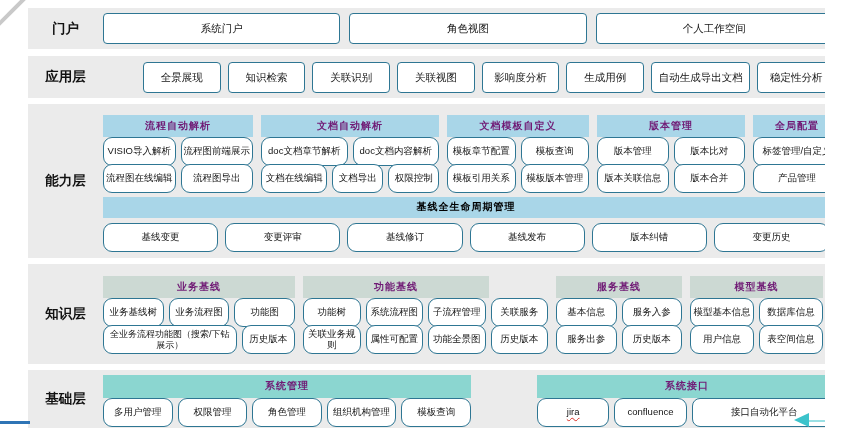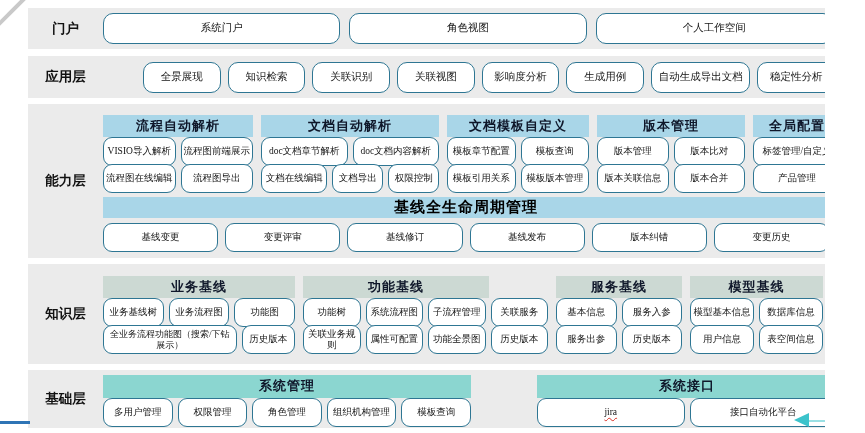--- a/index.html
+++ b/index.html
@@ -1,38 +1,38 @@
 <!DOCTYPE html>
 <html style="--band_bg: #ebebeb; --capability_header_bg: #a9d6e8; --knowledge_header_bg: #ccd9d3; --foundation_header_bg: #8bd6d0; --button_border: #2e7693; --line_blue: #2e74b5; --arrow_teal: #3cc3cb; --corner_gray: #c9c9c9;"><head>
 <meta charset="utf-8">
 <style>
   html,body{margin:0;padding:0;background:#fff;}
   .stage{position:relative;width:825px;height:433px;background:#fff;overflow:hidden;
-         font-family:Liberation Serif, serif;}
+         font-family:Liberation Sans, sans-serif;}
   .band{position:absolute;left:28px;width:827px;background:var(--band_bg,#ebebeb);display:flex;}
   .band-portal{top:8px;height:41px}
   .band-application{top:56px;height:42px}
   .band-capability{top:104px;height:154px}
   .band-knowledge{top:264px;height:100px}
   .band-foundation{top:370px;height:58px}
   .layer-label{width:75px;display:flex;align-items:center;justify-content:center;
                font-weight:bold;font-size:13.5px;color:#111;}
   .layer-content{flex:1;display:flex;flex-direction:column;justify-content:center;padding:4px 14px 4px 0;}
   .btn-row{display:flex;gap:5px;}
   .btn{flex:1;background:#fff;border:1.5px solid var(--button_border,#2e7693);border-radius:9px;
        display:flex;align-items:center;justify-content:center;text-align:center;
        font-size:9.5px;color:#141414;min-height:25px;line-height:1.15;padding:1px 2px;}
-  .big .btn{min-height:27px;font-size:10.5px;border-radius:10px;}
+  .big .btn{min-height:27px;font-size:10.5px;border-radius:4px;}
   .portal-row{gap:9px;padding-right:8px;}
   .app-row{gap:7px;padding-right:6px;padding-left:40px;}
   .app-row .btn:nth-child(7){flex:1.3;}
   .groups{display:flex;gap:8px;}
   .group{display:flex;flex-direction:column;}
-  .group-header{background:var(--capability_header_bg,#a9d6e8);font-weight:bold;font-size:13px;
-                color:#0f172a;height:22px;display:flex;align-items:center;justify-content:center;
+  .group-header{background:var(--capability_header_bg,#a9d6e8);font-weight:bold;font-size:10px;
+                color:#701a75;height:22px;display:flex;align-items:center;justify-content:center;
                 letter-spacing:1px;}
   .know-groups .group-header{background:var(--knowledge_header_bg,#ccd9d3);}
   .base-groups .group-header{background:var(--foundation_header_bg,#8bd6d0);height:23px;}
   .group .btn-row{height:27px;}
   .cap-groups > .group:nth-child(1){width:150px}
   .cap-groups > .group:nth-child(2){width:178px}
   .cap-groups > .group:nth-child(3){width:142px}
   .cap-groups > .group:nth-child(4){width:148px}
   .cap-groups > .group:nth-child(5){flex:1}
   .cap-groups .group:nth-child(2) .btn-row:nth-child(3) .btn:nth-child(1){flex:1.35}
@@ -41,21 +41,21 @@
   .know-groups > .group:nth-child(2){width:245px}
   .know-groups > .group:nth-child(3){width:126px}
   .know-groups > .group:nth-child(4){flex:1;max-width:142px}
   .know-groups .group:nth-child(2) .group-header{width:76%;}
   .know-groups .group:nth-child(1) .btn-row:nth-child(3) .btn:nth-child(1){flex:2.7;font-size:9px;}
   .base-groups > .group:nth-child(1){width:368px}
   .base-groups > .group:nth-child(2){width:300px;margin-left:auto;margin-right:4px;}
   .base-groups .group .btn-row{height:26px;}
   .base-groups .group:nth-child(2) .btn-row .btn:nth-child(3){flex:2.1;border-radius:8px;}
   .baseline-header{margin:6px 12px 0 0;height:21px;background:var(--capability_header_bg,#a9d6e8);
-                   font-weight:bold;font-size:15px;display:flex;align-items:center;
+                   font-weight:bold;font-size:10px;display:flex;align-items:center;
                    justify-content:center;letter-spacing:1px;}
   .baseline-row{margin:5px 12px 0 0;height:25px;gap:7px;}
   .spellcheck{text-decoration:underline;text-decoration-style:wavy;
               text-decoration-color:#d93025;text-decoration-thickness:1px;text-underline-offset:2px;}
   .corner-line{position:absolute;left:-12px;top:10px;width:46px;height:4px;
                background:var(--corner_gray,#c9c9c9);transform:rotate(-45deg);}
   .bottom-line{position:absolute;left:0;top:421px;width:30px;height:3px;background:var(--line_blue,#2e74b5);}
   .arrow-line{position:absolute;right:0;top:420px;width:24px;height:2px;background:#9ae0e4;}
   .arrow-head{position:absolute;right:16px;top:413px;width:0;height:0;
               border-top:7px solid transparent;border-bottom:7px solid transparent;
@@ -229,20 +229,21 @@
                 <div class="btn">权限管理</div>
                 <div class="btn">角色管理</div>
                 <div class="btn">组织机构管理</div>
                 <div class="btn">模板查询</div>
               </div>
             </div>
             <div class="group">
               <div class="group-header">系统接口</div>
               <div class="btn-row">
                 <div class="btn spellcheck">jira</div>
+                <div class="btn">confluence</div>
                 <div class="btn">接口自动化平台</div>
               </div>
             </div>
           </div>
         </div>
       </div>
     </div>
   <div class="bottom-line"></div>
   <span>
     <span class="arrow-line"></span>

